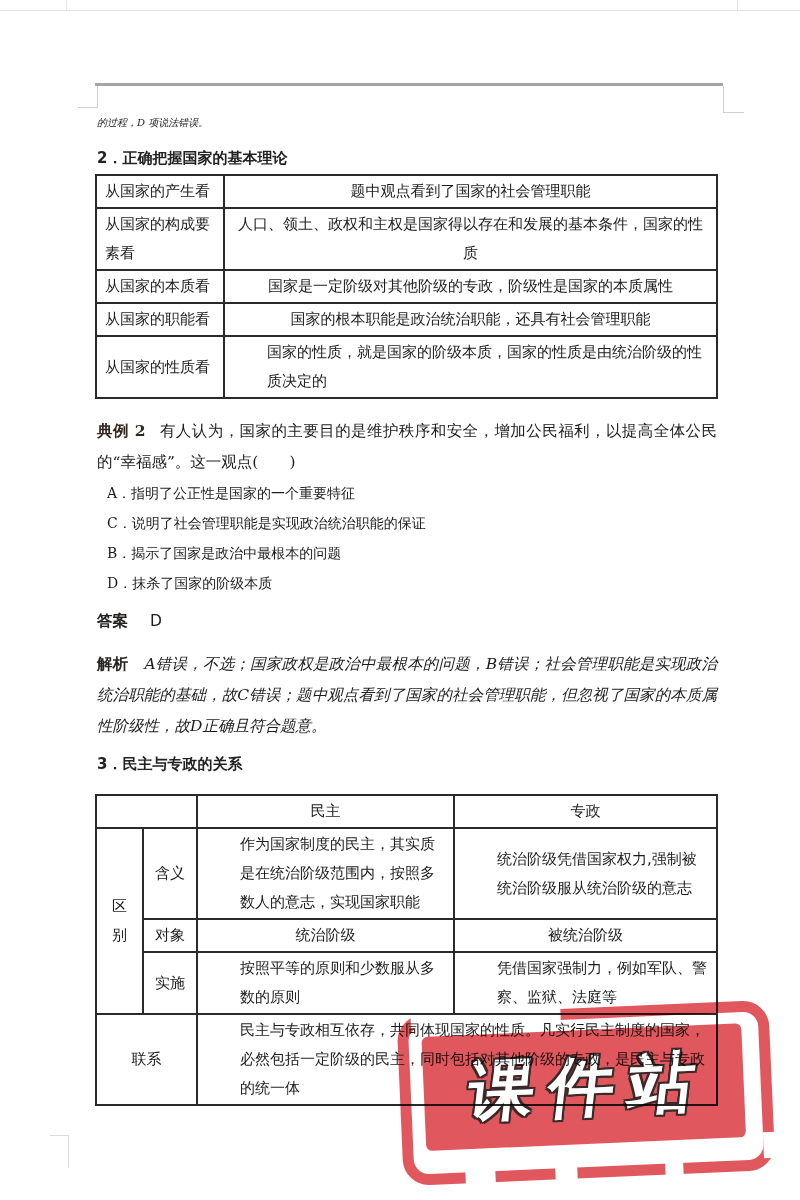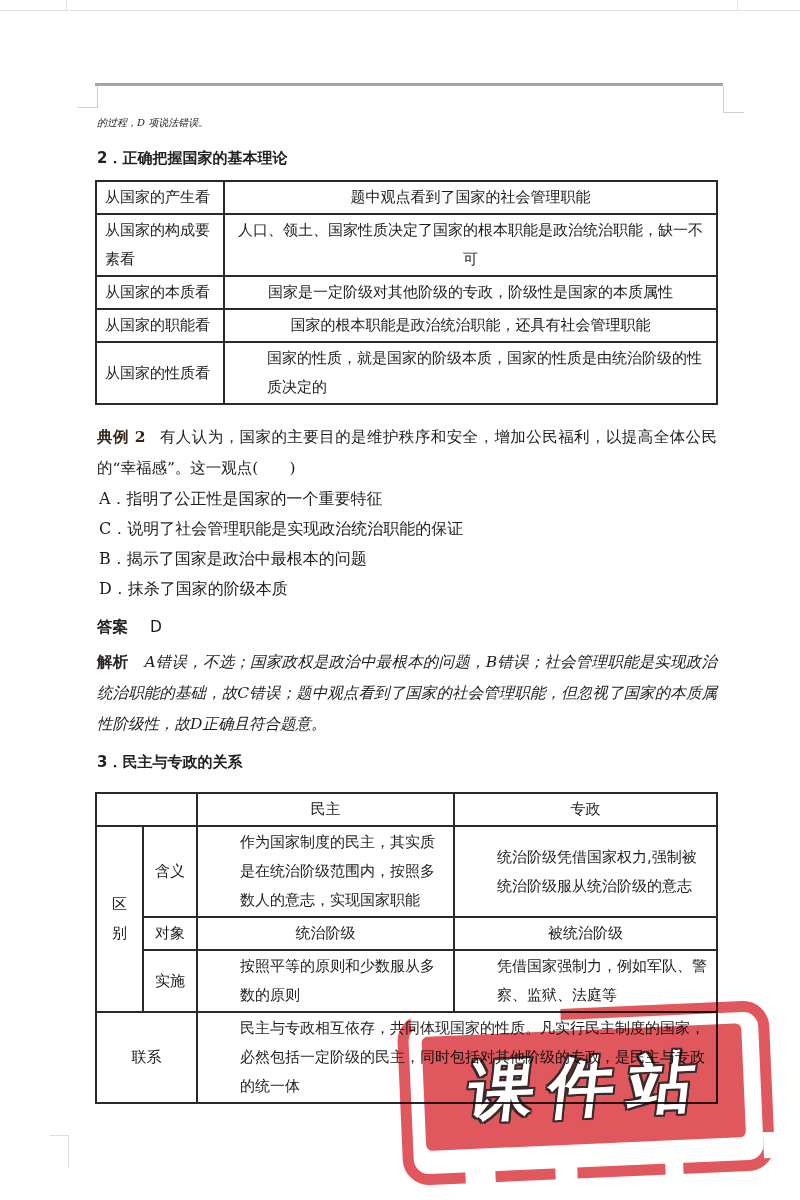--- a/index.html
+++ b/index.html
@@ -27,28 +27,28 @@
   .kai{font-style:italic;}
   p{margin:0;}
   .p-cont{margin:6px 0 0 2px;line-height:26px;font-size:10px;}
   .sec-title{
     margin:12px 0 0 2px;font-size:15px;font-weight:bold;line-height:20px;
     font-family:"DejaVu Sans","Liberation Sans",sans-serif;color:#222;
   }
   table{border-collapse:collapse;table-layout:fixed;width:621px;
     font-family:"DejaVu Sans","Liberation Sans",sans-serif;font-size:15px;}
   td{border:2px solid #2a2a2a;line-height:29px;padding:1px 8px;vertical-align:middle;}
-  .t1{margin-top:12px;}
+  .t1{margin-top:6px;}
   .t1 .lab{text-align:left;}
   .ctr{text-align:center;}
   .lft{text-align:left;padding-left:42px;}
   .p-example{margin:16px 0 0 2px;line-height:31px;font-size:15.5px;text-align:justify;}
   .ex-tag{font-weight:bold;color:#33261d;margin-right:14px;}
-  .p-opt{margin:0 0 0 4px;line-height:30px;font-size:16px;}
-  .p-answer{margin:8px 0 4px 2px;line-height:30px;font-size:15.5px;}
+  .p-opt{margin:0 0 0 12px;line-height:30px;font-size:14px;}
+  .p-answer{margin:8px 0 12px 2px;line-height:30px;font-size:15.5px;}
   .bold-lab{font-weight:bold;color:#262220;}
   .ans-val{margin-left:22px;font-family:"DejaVu Sans","Liberation Sans",sans-serif;}
   .p-analysis{margin:0 0 0 2px;line-height:31px;font-size:15.5px;text-align:justify;}
   .p-analysis .kai{margin-left:16px;}
   .t2{margin-top:20px;}
 
   
   .stamp{
     position:absolute;left:400px;top:1008px;width:372px;height:170px;
     transform:rotate(-2.5deg);mix-blend-mode:multiply;
@@ -96,21 +96,21 @@
         <col style="width:128px">
         <col style="width:493px">
       </colgroup>
     <tbody>
         <tr style="height:29px">
       <td class="lab">从国家的产生看</td>
       <td class="ctr">题中观点看到了国家的社会管理职能</td>
     </tr>
     <tr style="height:62px">
       <td class="lab">从国家的构成要素看</td>
-      <td class="ctr">人口、领土、国家性质决定了国家的根本职能是政治统治职能，缺一不可</td>
+      <td class="ctr">人口、领土、政权和主权是国家得以存在和发展的基本条件，国家的性质</td>
     </tr>
     <tr style="height:29px">
       <td class="lab">从国家的本质看</td>
       <td class="ctr">国家是一定阶级对其他阶级的专政，阶级性是国家的本质属性</td>
     </tr>
     <tr style="height:30px">
       <td class="lab">从国家的职能看</td>
       <td class="ctr">国家的根本职能是政治统治职能，还具有社会管理职能</td>
     </tr>
     <tr style="height:62px">

